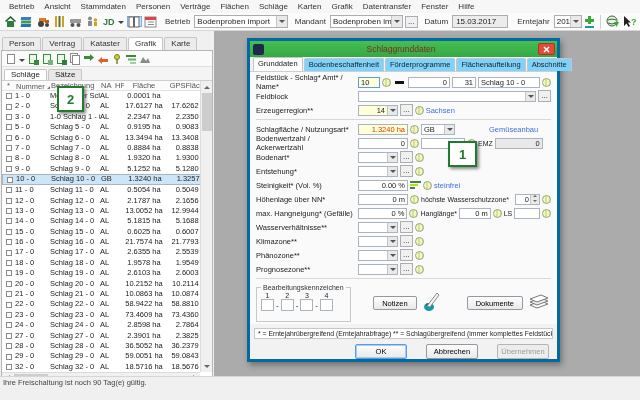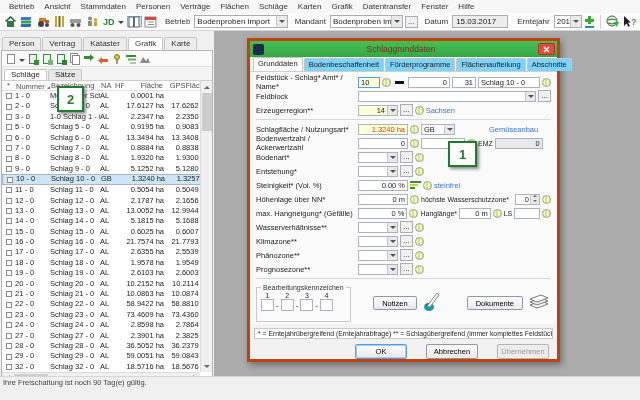--- a/index.html
+++ b/index.html
@@ -49,38 +49,38 @@
 
   
   .grid { position:relative; height:302px; }
   .gclip { position:absolute; left:0; top:0; width:201px; bottom:11px; overflow:hidden; background:#fff; }
   .ghead { display:flex; height:10px; line-height:10px; font-size:7.5px; color:#555; border-bottom:1px solid #e2e2e2; background:#fbfbfb; width:210px; }
   .ghead div { overflow:hidden; white-space:nowrap; padding:0 1px; }
   .trow { display:flex; height:10.4px; line-height:10.4px; font-size:7.5px; width:210px; white-space:nowrap; }
   .trow.sel { background:#cde6f7; }
   .c-chk{width:13px; display:flex; align-items:center; justify-content:center;}
   .c-num{width:35px;} .c-bez{width:50px;} .c-na{width:14px;} .c-hf{width:10px;}
-  .c-fl{width:40px; text-align:right;} .c-gps{width:45px; text-align:right;}
+  .c-fl{width:40px; text-align:center;} .c-gps{width:45px; text-align:right;}
   .c-bez,.c-fl,.c-gps{overflow:hidden;}
   .cbx { width:6px; height:6px; border:1px solid #8a8a8a; background:#fff; }
   .sortup { width:0;height:0;border:3px solid transparent;border-bottom-color:#777; margin:2px 0 0 2px; display:inline-block; }
 
   
   .vscroll { position:absolute; right:0; top:0; width:12px; bottom:11px; background:#f0f0f0; border-left:1px solid #dcdcdc; }
   .hscroll { position:absolute; left:0; bottom:0; height:11px; right:12px; background:#f0f0f0; border-top:1px solid #dcdcdc; }
   .sbtn { position:absolute; background:#f0f0f0; display:flex; align-items:center; justify-content:center; }
   .arr { width:0; height:0; border:3px solid transparent; }
   .vthumb { position:absolute; left:1px; top:12px; width:10px; height:38px; background:#cdcdcd; }
   .hthumb { position:absolute; left:12px; top:1px; width:34px; height:9px; background:#cdcdcd; }
 
   
   .statusbar { position:absolute; left:0; right:0; bottom:0; height:24px; background:#f0f0f0; border-top:1px solid #d6d6d6; font-size:7.5px; color:#444; padding:1px 0 0 3px; }
 
   
-  .dialog { position:absolute; left:247px; top:7px; width:313px; height:324px; border:3px solid #c2410c; background:#f2f2f2; box-shadow:2px 3px 6px rgba(0,0,0,.35); }
+  .dialog { position:absolute; left:247px; top:7px; width:313px; height:324px; border:3px solid #0369a1; background:#f2f2f2; box-shadow:2px 3px 6px rgba(0,0,0,.35); }
   .dtitle { height:16px; background:linear-gradient(#46bf54,#35a843); display:flex; align-items:center; padding:0 2px; }
   .dlogo { width:11px; height:11px; background:#1d2a4a; border-radius:2px; margin-left:1px; }
   .dtitle .ttext { flex:1; text-align:center; color:#7c2d1e; font-size:8.5px; }
   .dclose { width:17px; height:12px; background:#e04b3c; border:1px solid #b03225; border-radius:2px; display:flex; align-items:center; justify-content:center; }
   .dclose svg { display:block; }
   .dtabs { display:flex; align-items:flex-end; height:15px; padding:2px 3px 0; background:#f2f2f2; border-bottom:1px solid #cfcfcf; }
   .dtabs .tab { background:#7dd3fc; border:1px solid #c5c5c5; border-bottom:none; padding:1px 4px 2px; margin-right:1px; font-size:7.5px; border-radius:2px 2px 0 0; }
   .dtabs .tab.active { background:#fdfdfd; padding-bottom:3px; }
   .dbody { background:#fafafa; padding:3px 6px 0; }
   .frow { display:flex; align-items:center; height:14px; gap:2px; }

